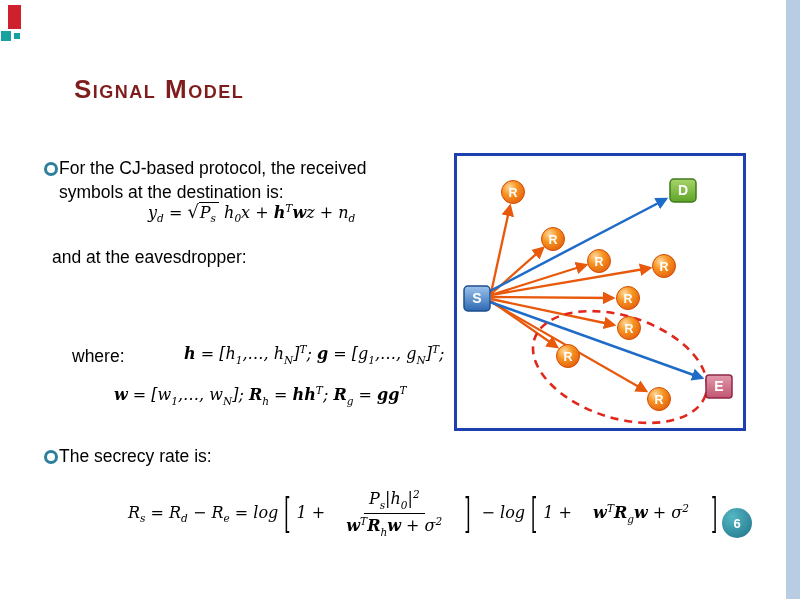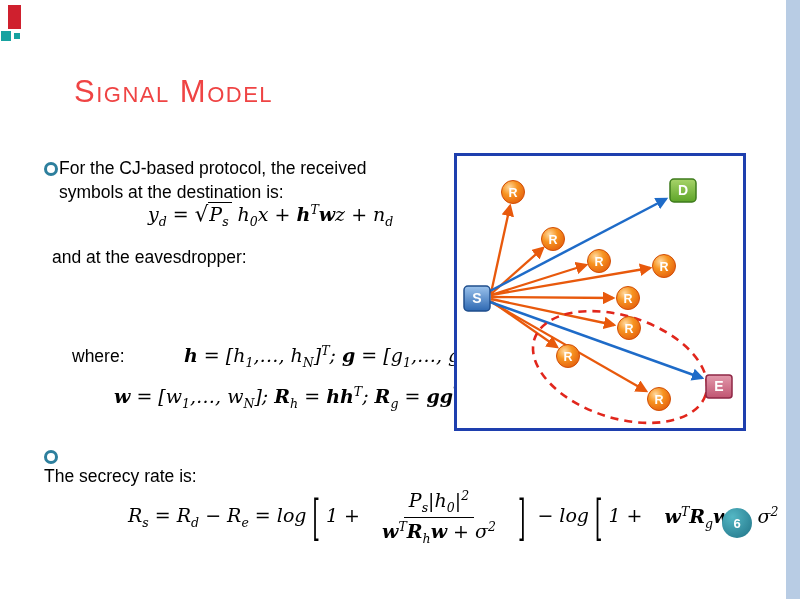--- a/index.html
+++ b/index.html
@@ -9,35 +9,35 @@
   
   .dec-red{position:absolute;left:8px;top:5px;width:13px;height:24px;background:#cf202e;}
   .dec-teal1{position:absolute;left:1px;top:31px;width:10px;height:10px;background:#17a2a0;}
   .dec-teal2{position:absolute;left:14px;top:33px;width:6px;height:6px;background:#17a2a0;}
   .side-strip{position:absolute;left:786px;top:0;width:14px;height:599px;background:#b8cce4;}
   .page-badge{position:absolute;left:722px;top:508px;width:30px;height:30px;border-radius:50%;
       background:radial-gradient(circle at 35% 30%, #54b7c4, #1f7286);
       display:flex;align-items:center;justify-content:center;color:#fff;font-size:13px;font-weight:bold;}
 
   
-  .title{position:absolute;left:74px;top:74px;margin:0;font-size:31px;font-weight:400;
-         font-variant:small-caps;letter-spacing:1.5px;color:#ef4444;}
+  .title{position:absolute;left:74px;top:74px;margin:0;font-size:26px;font-weight:700;
+         font-variant:small-caps;letter-spacing:1.5px;color:#7f1d1d;}
 
   
   .bullet-row{position:absolute;display:flex;gap:1px;}
   .b1{left:44px;top:157px;width:372px;}
-  .b2{left:44px;top:445px;flex-direction:column;}
+  .b2{left:44px;top:445px;}
   .bullet{flex:0 0 auto;width:8px;height:8px;margin-top:5px;border:3px solid #2d7f9d;border-radius:50%;background:#fff;}
   .btext{font-size:17.5px;line-height:1.35;}
   .plain{position:absolute;font-size:17.5px;}
   .line-eaves{left:52px;top:247px;}
   .where-label{left:72px;top:346px;}
 
   
-  .eq{position:absolute;font-family:"DejaVu Serif",serif;font-style:italic;font-size:19px;white-space:nowrap;}
+  .eq{position:absolute;font-family:"DejaVu Serif",serif;font-style:italic;font-size:16px;white-space:nowrap;}
   .eq sub,.eq sup{font-size:0.66em;}
   .eq b{font-weight:bold;}
   .eq .sqv{font-style:normal;font-size:1.12em;}
   .eq .rad{border-top:1.6px solid #000;padding:0 3px 0 1px;}
   .eq .bb{display:inline-block;vertical-align:middle;transform:scaleY(2.6);font-style:normal;margin:0 6px;}
   .eq .frac{display:inline-flex;flex-direction:column;align-items:center;vertical-align:middle;margin:0 16px;line-height:1.25;}
   .eq .frac .num{border-bottom:1.5px solid #000;padding:0 5px 1px;}
   .eq .frac .den{padding-top:1px;}
   .eq-yd{left:148px;top:201px;}
   .eq-ye{left:142px;top:287px;}

